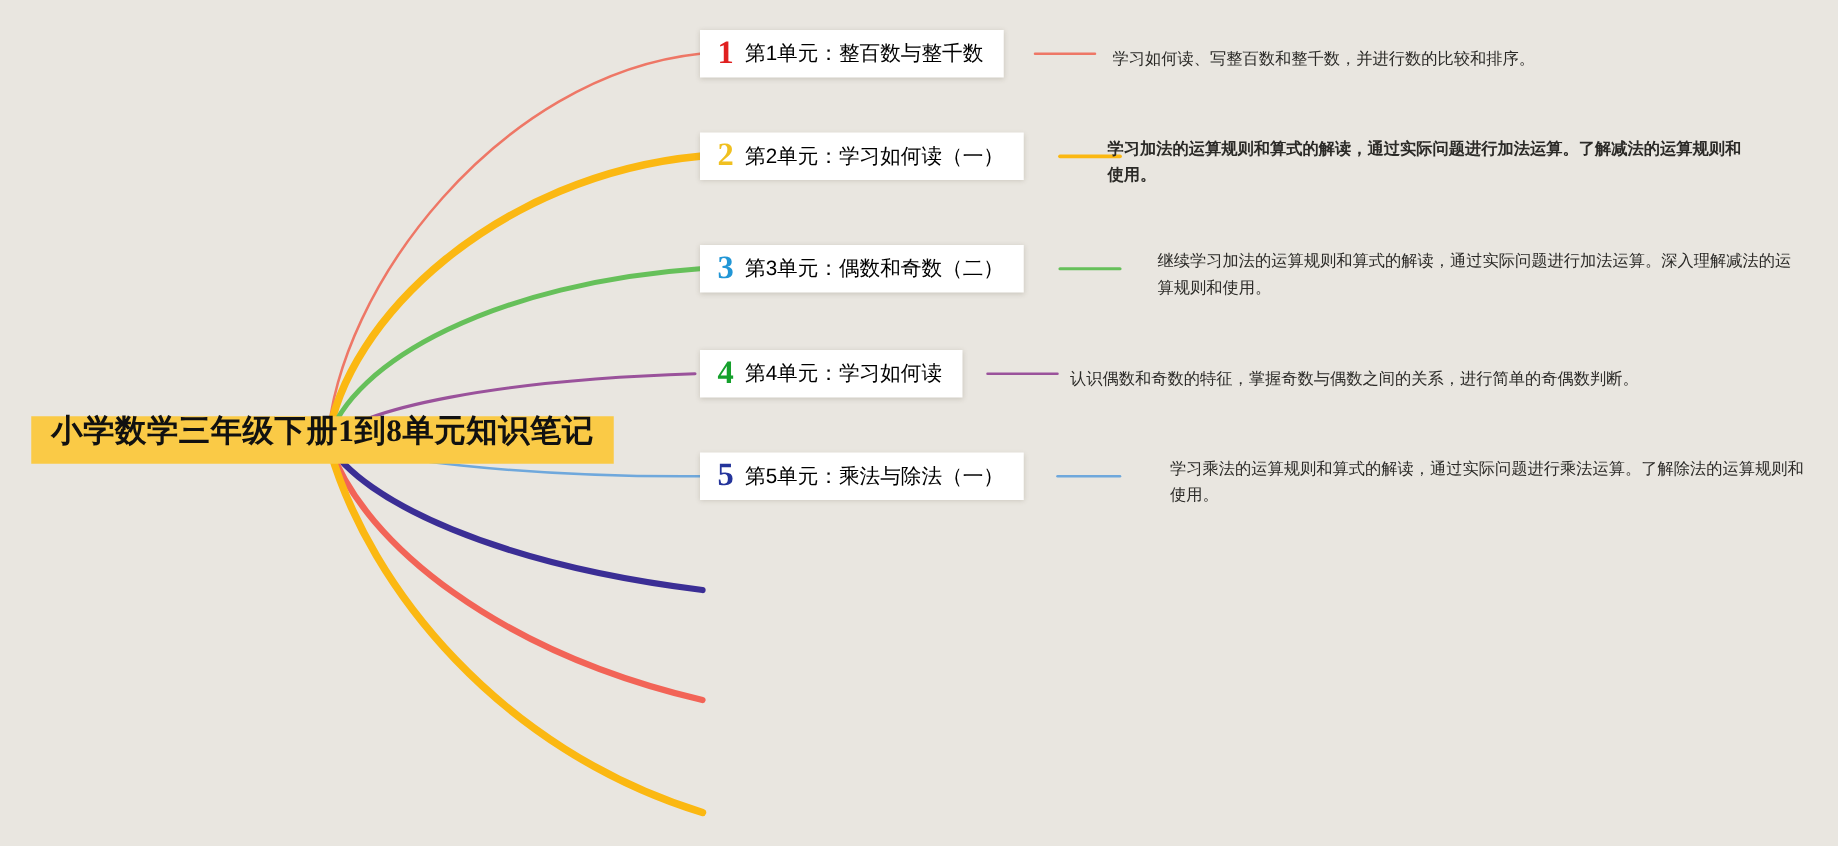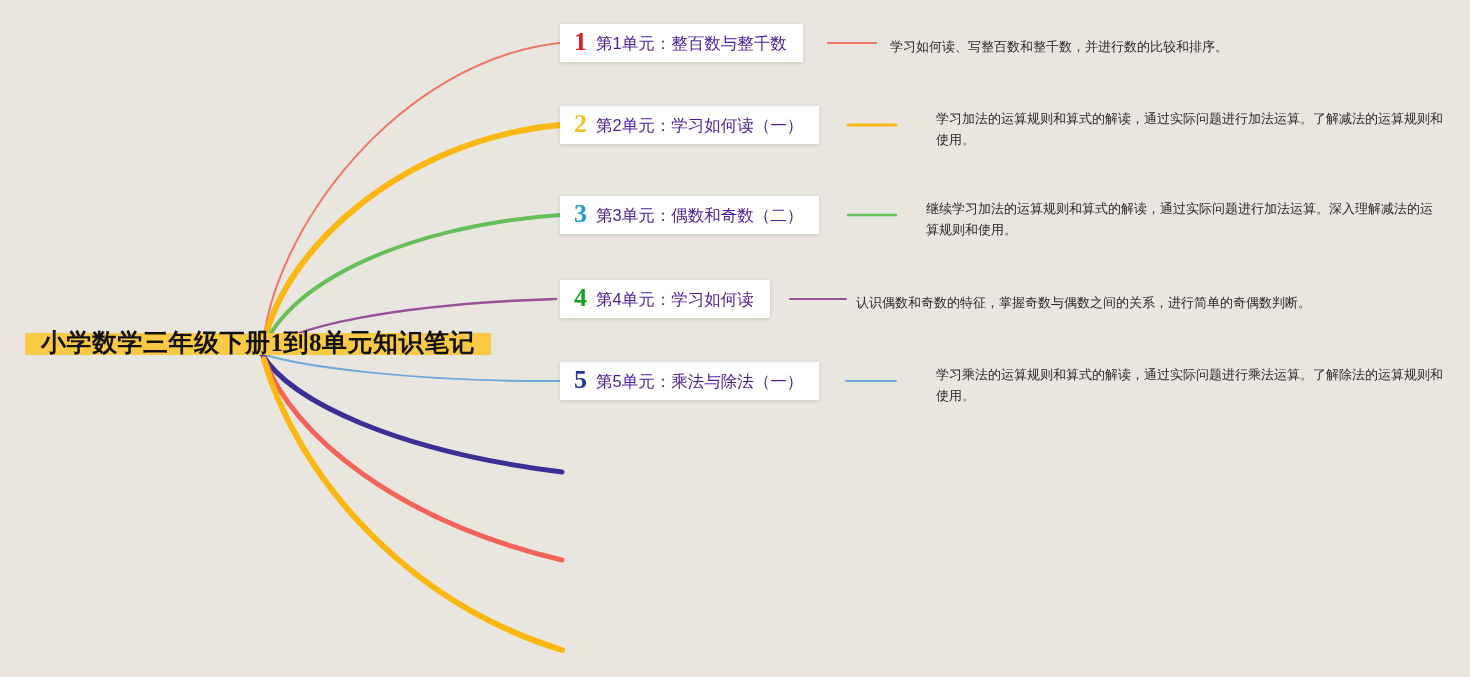--- a/index.html
+++ b/index.html
@@ -24,25 +24,25 @@
     left: 0;
     top: 0;
     width: 1470px;
     height: 677px;
     pointer-events: none;
   }
   .center-node {
     position: absolute;
     left: 25px;
     top: 333px;
-    height: 22px;
+    height: 38px;
     box-sizing: border-box;
     padding: 0 16px;
     display: flex;
-    align-items: flex-end;
+    align-items: flex-start;
     background: #FACA46;
     z-index: 20;
   }
   .center-node .title-text {
     font-family: "Liberation Serif", "DejaVu Serif", serif;
     font-weight: bold;
     font-size: 25px;
     color: #111111;
     letter-spacing: 0.5px;
     white-space: nowrap;
@@ -64,21 +64,21 @@
     font-family: "Liberation Serif", "DejaVu Serif", serif;
     font-weight: bold;
     font-size: 26px;
     line-height: 1;
     margin-right: 9px;
     position: relative;
     top: -1px;
   }
   .topic .tlabel {
     font-size: 16.5px;
-    color: #4c1d95;
+    color: #000000;
     line-height: 1;
   }
   .desc {
     position: absolute;
     font-size: 13px;
     line-height: 1.62;
     color: #2B2A27;
     z-index: 10;
   }
   .desc.w-wide { width: 512px; }
@@ -115,21 +115,21 @@
   <div class="topic" style="left:560px; top:24px;">
     <span class="num" style="color:#E02020;">1</span>
     <span class="tlabel">第1单元：整百数与整千数</span>
   </div>
   <div class="desc w-single" style="left:890px; top:36px;">学习如何读、写整百数和整千数，并进行数的比较和排序。</div>
 
   <div class="topic" style="left:560px; top:106px;">
     <span class="num" style="color:#F0C020;">2</span>
     <span class="tlabel">第2单元：学习如何读（一）</span>
   </div>
-  <div class="desc w-wide" style="left:936px; top:108px;">学习加法的运算规则和算式的解读，通过实际问题进行加法运算。了解减法的运算规则和使用。</div>
+  <div class="desc w-wide" style="left:886px; top:108px;font-weight:bold;">学习加法的运算规则和算式的解读，通过实际问题进行加法运算。了解减法的运算规则和使用。</div>
 
   <div class="topic" style="left:560px; top:196px;">
     <span class="num" style="color:#2196D6;">3</span>
     <span class="tlabel">第3单元：偶数和奇数（二）</span>
   </div>
   <div class="desc w-wide" style="left:906px; top:198px;margin-left:20px;">继续学习加法的运算规则和算式的解读，通过实际问题进行加法运算。深入理解减法的运算规则和使用。</div>
 
   <div class="topic" style="left:560px; top:280px;">
     <span class="num" style="color:#15A02C;">4</span>
     <span class="tlabel">第4单元：学习如何读</span>

